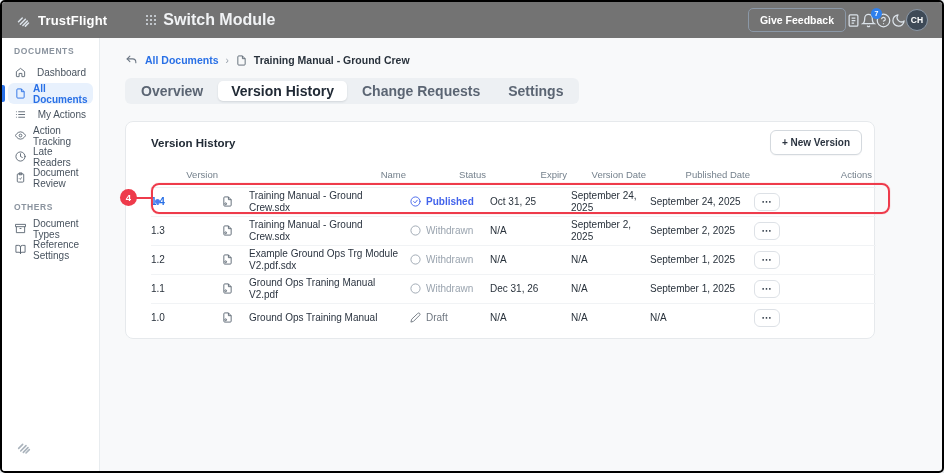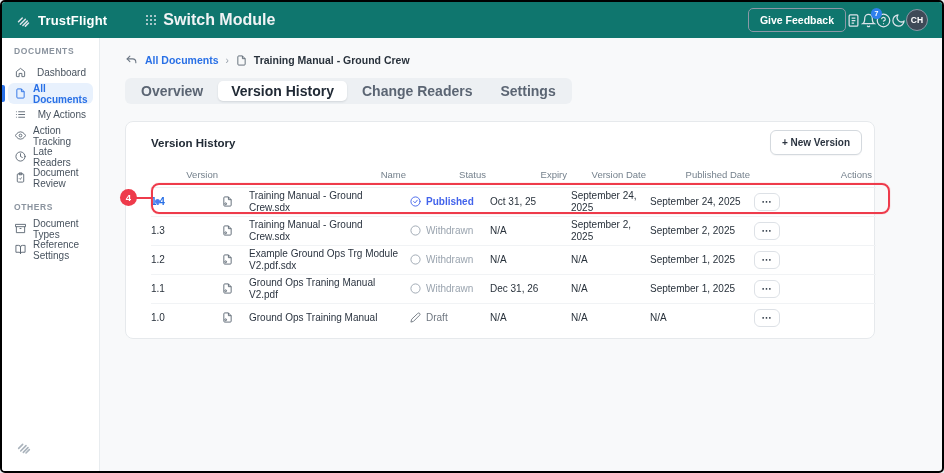--- a/index.html
+++ b/index.html
@@ -6,21 +6,21 @@
   html,body { background:#e9ecef; }
   body { font-family:"Liberation Sans", sans-serif; }
   .frame {
     position:relative; width:944px; height:473px;
     border:2px solid #000; border-radius:5px; overflow:hidden;
     background:#f8f9fa;
   }
 
   
   .topbar {
-    height:36px; background:#0f766e; display:flex; align-items:center;
+    height:36px; background:#737373; display:flex; align-items:center;
     justify-content:space-between; padding:0 14px 0 14px; color:#fff;
   }
   .topbar-left { display:flex; align-items:center; gap:10px; }
   .brand { display:flex; align-items:center; gap:7px; }
   .brand-name { font-size:13px; font-weight:700; letter-spacing:.2px; }
   .switch-module { display:flex; align-items:center; gap:6px; margin-left:28px; cursor:pointer; }
   .switch-module span { font-size:16px; font-weight:600; color:#f1f3f5; }
   .topbar-right { display:flex; align-items:center; }
   .feedback-btn {
     background:transparent; color:#fff; border:1px solid #8b98a7; border-radius:5px;
@@ -289,21 +289,21 @@
         <svg class="bc-doc-icon" viewBox="0 0 24 24" fill="none" stroke="currentColor" stroke-width="2" stroke-linejoin="round">
             <path d="M14 2H6a2 2 0 00-2 2v16a2 2 0 002 2h12a2 2 0 002-2V8z"></path>
             <path d="M14 2v6h6"></path>
           </svg>
         <span class="bc-current">Training Manual - Ground Crew</span>
       </div>
 
       <div class="tabs">
         <div class="tab">Overview</div>
         <div class="tab active">Version History</div>
-        <div class="tab">Change Readers</div>
+        <div class="tab">Change Requests</div>
         <div class="tab">Settings</div>
       </div>
 
       <section class="card">
         <div class="card-header">
           <span class="card-title">Version History</span>
           <button class="new-version-btn">+ New Version</button>
         </div>
 
         <table class="vtable">

